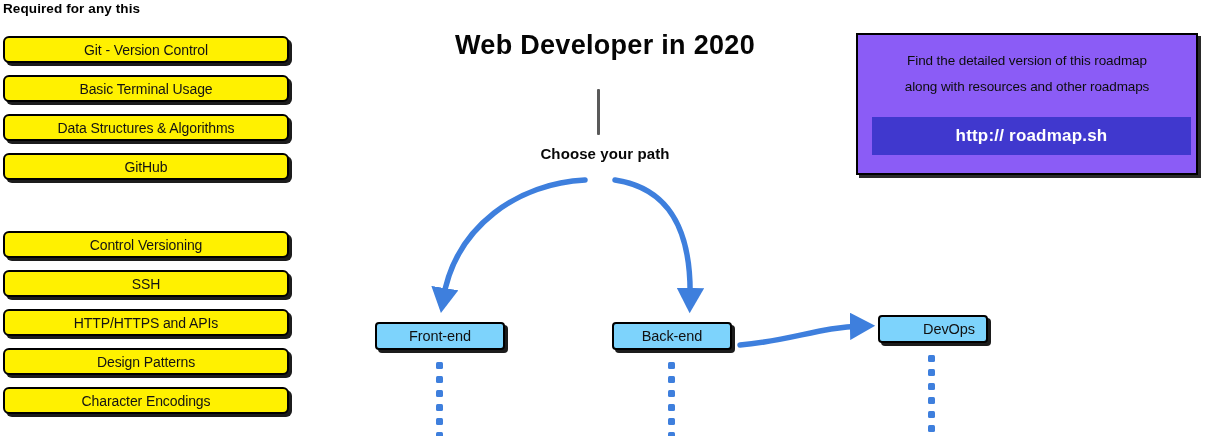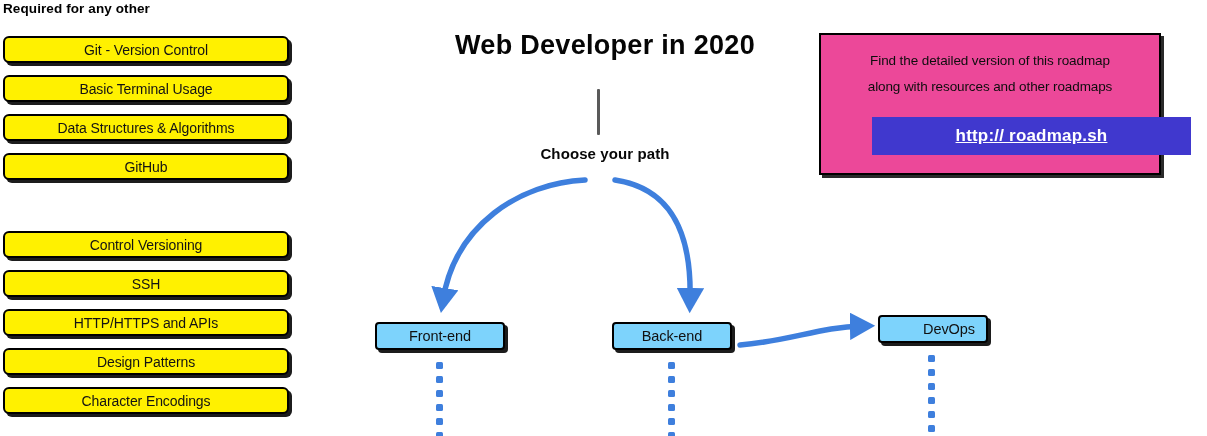--- a/index.html
+++ b/index.html
@@ -133,25 +133,25 @@
     border-radius: 1.5px;
     margin-bottom: 7px;
   }
   #dots-frontend { left: 436px; top: 362px; }
   #dots-backend  { left: 668px; top: 362px; }
   #dots-devops   { left: 928px; top: 355px; }
 
   
   #info-box {
     position: absolute;
-    left: 819px;
+    left: 856px;
     top: 33px;
     width: 342px;
     height: 142px;
-    background: #ec4899;
+    background: #8b5cf6;
     border: 2.5px solid #000000;
     box-shadow: 3px 3px 0 0 #2a2a2a;
     padding: 13px 14px 0 14px;
   }
   .info-line {
     font-size: 13.5px;
     color: #0d0d0d;
     text-align: center;
     line-height: 26px;
     letter-spacing: -0.1px;
@@ -167,30 +167,29 @@
     display: flex;
     align-items: center;
     justify-content: center;
     cursor: pointer;
   }
   #info-button span {
     font-size: 17px;
     font-weight: bold;
     color: #ffffff;
     letter-spacing: 0.2px;
-    text-decoration: underline;
   }
 </style>
 </head>
 <body>
 
 <div id="canvas">
 
   <div id="required-col">
-    <div id="required-heading">Required for any other</div>
+    <div id="required-heading">Required for any this</div>
 
     <div class="req-item" style="top:36px">
       <span>Git - Version Control</span>
     </div>
     <div class="req-item" style="top:75px">
       <span>Basic Terminal Usage</span>
     </div>
     <div class="req-item" style="top:114px">
       <span>Data Structures &amp; Algorithms</span>
     </div>

